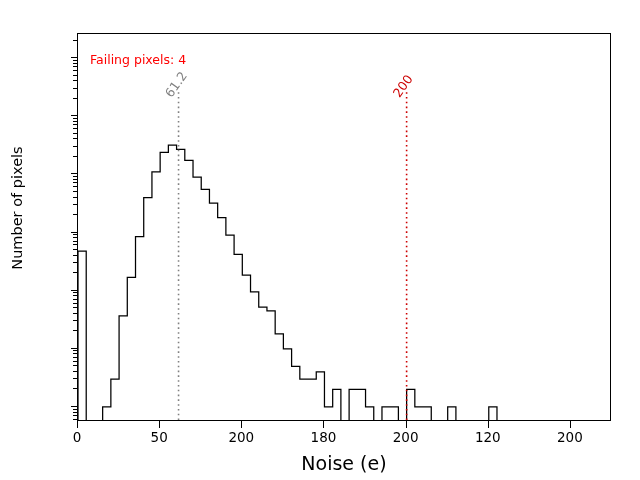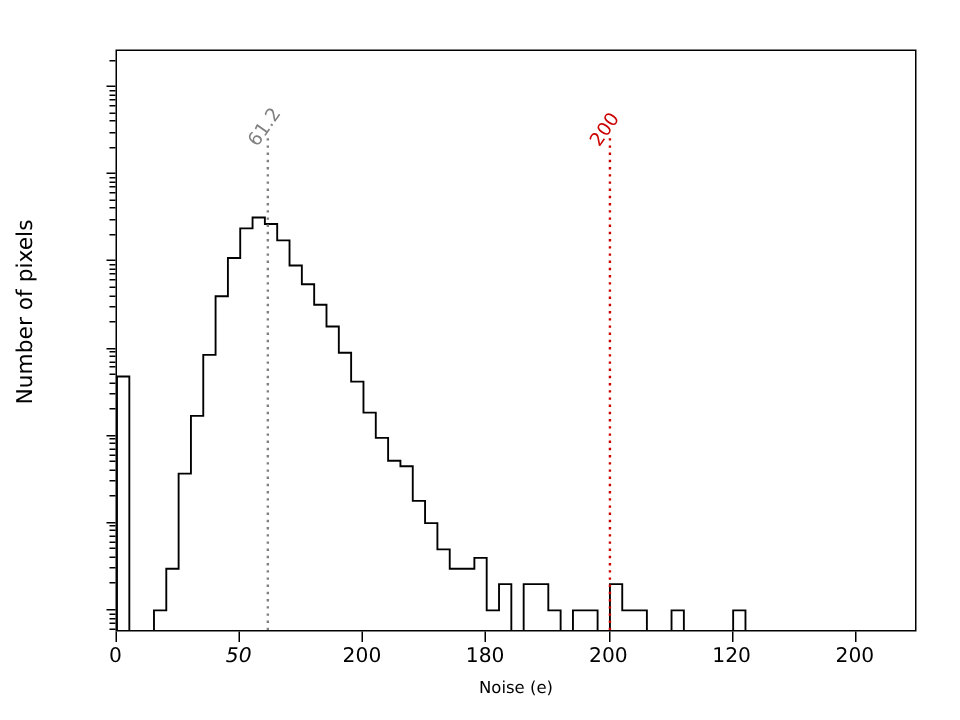--- a/index.html
+++ b/index.html
@@ -66,21 +66,21 @@
     transform: rotate(-90deg);
     transform-origin: center center;
     color: #000000;
   }
   #xlabel {
     position: absolute;
     left: 77px;
     top: 452px;
     width: 534px;
     text-align: center;
-    font-size: 11px;
+    font-size: 19px;
     color: #000000;
   }
   #ytick-labels {
     position: absolute;
     left: 0;
     top: 0;
     width: 70px;
     height: 480px;
   }
   .ytick-major {
@@ -140,20 +140,21 @@
   <div id="plot-area">
     <svg id="hist-svg" viewBox="0 0 534 388" preserveAspectRatio="none" xmlns="http://www.w3.org/2000/svg">
       <path id="hist-path" fill="none" stroke="#000000" stroke-width="1.25" stroke-linejoin="miter" stroke-linecap="butt" d="M 0.00 390.00 L 0.00 217.04 L 8.22 217.04 L 8.22 390.00 M 24.65 390.00 L 24.65 372.91 L 32.86 372.91 L 32.86 345.17 L 41.08 345.17 L 41.08 281.75 L 49.29 281.75 L 49.29 243.25 L 57.51 243.25 L 57.51 202.62 L 65.72 202.62 L 65.72 163.52 L 73.94 163.52 L 73.94 137.98 L 82.15 137.98 L 82.15 118.28 L 90.37 118.28 L 90.37 111.02 L 98.58 111.02 L 98.58 115.31 L 106.80 115.31 L 106.80 126.26 L 115.02 126.26 L 115.02 143.04 L 123.23 143.04 L 123.23 155.48 L 131.45 155.48 L 131.45 169.15 L 139.66 169.15 L 139.66 183.68 L 147.88 183.68 L 147.88 201.17 L 156.09 201.17 L 156.09 220.42 L 164.31 220.42 L 164.31 241.11 L 172.52 241.11 L 172.52 257.94 L 180.74 257.94 L 180.74 273.15 L 188.95 273.15 L 188.95 276.80 L 197.17 276.80 L 197.17 299.94 L 205.38 299.94 L 205.38 314.78 L 213.60 314.78 L 213.60 332.28 L 221.82 332.28 L 221.82 345.17 L 230.03 345.17 L 230.03 345.17 L 238.25 345.17 L 238.25 337.91 L 246.46 337.91 L 246.46 372.91 L 254.68 372.91 L 254.68 355.41 L 262.89 355.41 L 262.89 390.00 M 271.11 390.00 L 271.11 355.41 L 279.32 355.41 L 279.32 355.41 L 287.54 355.41 L 287.54 372.91 L 295.75 372.91 L 295.75 390.00 M 303.97 390.00 L 303.97 372.91 L 312.18 372.91 L 312.18 372.91 L 320.40 372.91 L 320.40 390.00 M 328.62 390.00 L 328.62 355.41 L 336.83 355.41 L 336.83 372.91 L 345.05 372.91 L 345.05 372.91 L 353.26 372.91 L 353.26 390.00 M 369.69 390.00 L 369.69 372.91 L 377.91 372.91 L 377.91 390.00 M 410.77 390.00 L 410.77 372.91 L 418.98 372.91 L 418.98 390.00"></path>
       <g id="vlines">
           <line x1="100.5563076923077" x2="100.5563076923077" y1="58.13073149176881" y2="388" stroke="#808080" stroke-width="1.6" stroke-dasharray="1.6 3.2" stroke-linecap="butt"></line>
           <line x1="328.61538461538464" x2="328.61538461538464" y1="58.13073149176881" y2="388" stroke="#cc0000" stroke-width="1.6" stroke-dasharray="1.6 3.2" stroke-linecap="butt"></line>
         </g>
     </svg>
   </div>
 
+  <div id="failing-pixels">Failing pixels: 4</div>
 
   <div id="ylabel">Number of pixels</div>
   <div id="xlabel">Noise (e)</div>
 
 <div class="vline-label" style="color: rgb(128, 128, 128); left: 173.556px; top: 85.1307px; transform: rotate(-55deg);">61.2</div>
     <div class="vline-label" style="color: rgb(204, 0, 0); left: 401.615px; top: 85.1307px; transform: rotate(-55deg);">200</div>
     <div class="ytick-major" style="top: 405.907px;"></div>
     <div class="ytick-minor" style="top: 388.408px;"></div>
     <div class="ytick-minor" style="top: 378.172px;"></div>
     <div class="ytick-minor" style="top: 370.909px;"></div>
@@ -209,21 +210,21 @@
     <div class="ytick-minor" style="top: 59.7826px;"></div>
     <div class="ytick-major" style="top: 57.1227px;"></div>
     <div class="ytick-minor" style="top: 39.6236px;"></div>
     <div class="ytick-minor" style="top: 418.803px;"></div>
     <div class="ytick-minor" style="top: 414.912px;"></div>
     <div class="ytick-minor" style="top: 411.541px;"></div>
     <div class="ytick-minor" style="top: 408.567px;"></div>
     <div class="xtick-major" style="left: 77px;"></div>
     <div class="xtick-label" style="left: 77px;">0</div>
     <div class="xtick-major" style="left: 159.154px;"></div>
-    <div class="xtick-label" style="left: 159.154px; font-style: italic;">50</div>
+    <div class="xtick-label" style="left: 159.154px;">50</div>
     <div class="xtick-major" style="left: 241.308px;"></div>
     <div class="xtick-label" style="left: 241.308px;">200</div>
     <div class="xtick-major" style="left: 323.462px;"></div>
     <div class="xtick-label" style="left: 323.462px;">180</div>
     <div class="xtick-major" style="left: 405.615px;"></div>
     <div class="xtick-label" style="left: 405.615px;">200</div>
     <div class="xtick-major" style="left: 487.769px;"></div>
     <div class="xtick-label" style="left: 487.769px;">120</div>
     <div class="xtick-major" style="left: 569.923px;"></div>
     <div class="xtick-label" style="left: 569.923px;">200</div>

